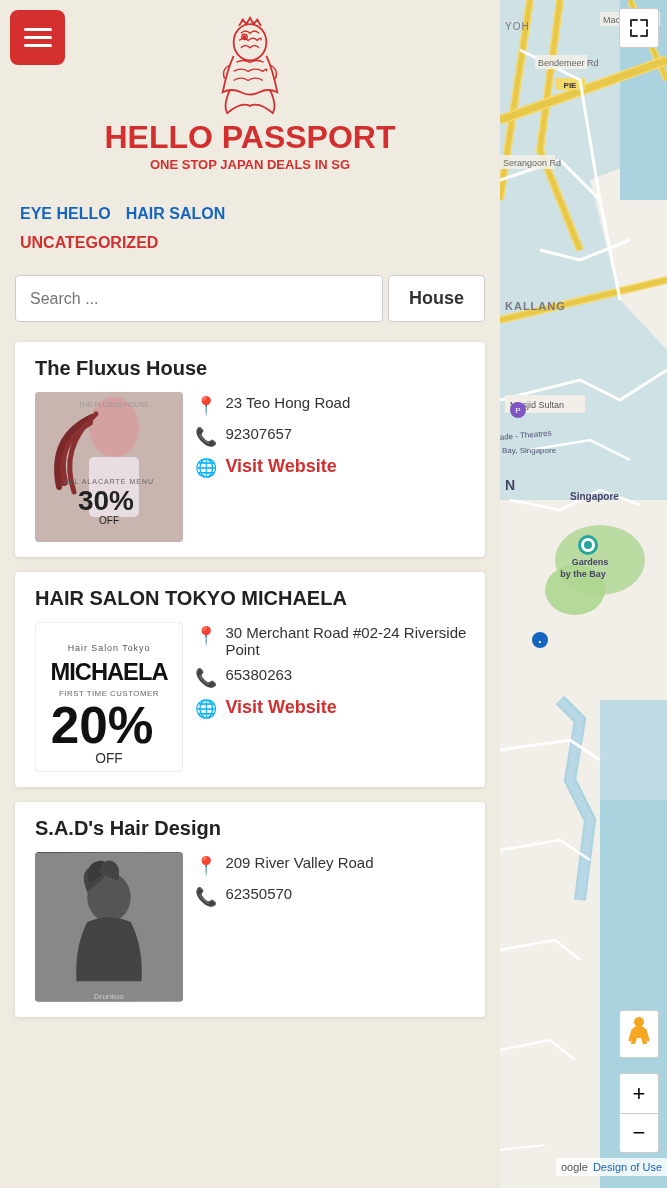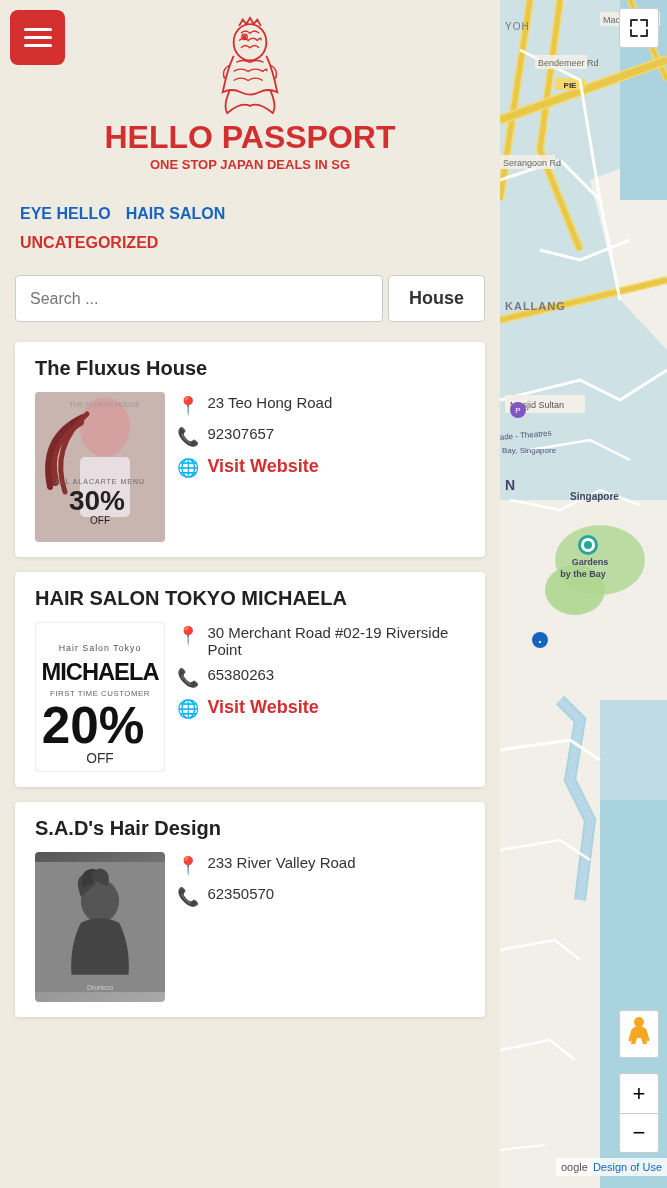--- a/index.html
+++ b/index.html
@@ -30,21 +30,21 @@
     
     .search-bar { display: flex; margin: 5px 15px 20px 15px; gap: 5px; }
     .search-input { flex: 1; border: 1.5px solid #ccc; border-radius: 4px; padding: 12px 14px; font-size: 16px; background: white; color: #999; }
     .search-btn { background: white; border: 1.5px solid #ccc; border-radius: 4px; padding: 12px 20px; font-size: 18px; font-weight: 700; color: #333; cursor: pointer; white-space: nowrap; }
 
     
     .cards { padding: 0 15px 20px 15px; display: flex; flex-direction: column; gap: 15px; }
     .card { background: white; border-radius: 4px; padding: 15px 15px 15px 20px; box-shadow: 0 1px 4px rgba(0,0,0,0.1); }
     .card-title { font-size: 20px; font-weight: 700; color: #222; margin-bottom: 12px; }
     .card-content { display: flex; gap: 12px; align-items: flex-start; }
-    .card-image { width: 130px; height: 150px; flex-shrink: 0; object-fit: cover; border-radius: 4px; overflow: hidden; background: #ddd; }
+    .card-image { width: 148px; height: 150px; flex-shrink: 0; object-fit: cover; border-radius: 4px; overflow: hidden; background: #ddd; }
     .card-details { flex: 1; display: flex; flex-direction: column; gap: 8px; padding-top: 2px; }
     .detail-row { display: flex; align-items: flex-start; gap: 8px; font-size: 15px; color: #333; }
     .detail-icon { font-size: 18px; flex-shrink: 0; margin-top: 1px; }
     .visit-link { color: #d32f2f; font-weight: 700; font-size: 18px; text-decoration: none; cursor: pointer; }
 
     
     .img-fluxus { background: linear-gradient(135deg, #c9b8b8 0%, #e8d5d0 50%, #d0c5c0 100%); display: flex; align-items: center; justify-content: center; flex-direction: column; }
 
     .img-michaela { background: #f9a8d4; display: flex; align-items: center; justify-content: center; flex-direction: column; border: 1px solid #eee; }
 
@@ -172,21 +172,21 @@
               <text x="75" y="28" text-anchor="middle" font-size="9" fill="#555" letter-spacing="1">Hair Salon Tokyo</text>
               <text x="75" y="58" text-anchor="middle" font-size="24" font-weight="900" fill="#111" letter-spacing="-1">MICHAELA</text>
               <text x="75" y="74" text-anchor="middle" font-size="8" fill="#666" letter-spacing="0.5">FIRST TIME CUSTOMER</text>
               <text x="68" y="122" text-anchor="middle" font-size="52" font-weight="900" fill="#111">20%</text>
               <text x="75" y="142" text-anchor="middle" font-size="14" fill="#333">OFF</text>
             </svg>
           </div>
           <div class="card-details">
             <div class="detail-row">
               <span class="detail-icon">📍</span>
-              <span>30 Merchant Road #02-19 Riverside Point</span>
+              <span>30 Merchant Road #02-24 Riverside Point</span>
             </div>
             <div class="detail-row">
               <span class="detail-icon">📞</span>
               <span>65380263</span>
             </div>
             <div class="detail-row">
               <span class="detail-icon">🌐</span>
               <a class="visit-link">Visit Website</a>
             </div>
           </div>
@@ -207,21 +207,21 @@
               <path d="M65 20 Q68 5 78 8 Q88 12 84 28" fill="#444" stroke="none"></path>
 
               <path d="M53 70 Q40 95 42 130 L108 130 Q110 95 97 70 Q86 65 75 65 Q64 65 53 70Z" fill="#444"></path>
 
               <text x="75" y="148" text-anchor="middle" font-size="8" fill="#ccc">Drunkoo</text>
             </svg>
           </div>
           <div class="card-details">
             <div class="detail-row">
               <span class="detail-icon">📍</span>
-              <span>233 River Valley Road</span>
+              <span>209 River Valley Road</span>
             </div>
             <div class="detail-row">
               <span class="detail-icon">📞</span>
               <span>62350570</span>
             </div>
           </div>
         </div>
       </div>
 
     </div>

